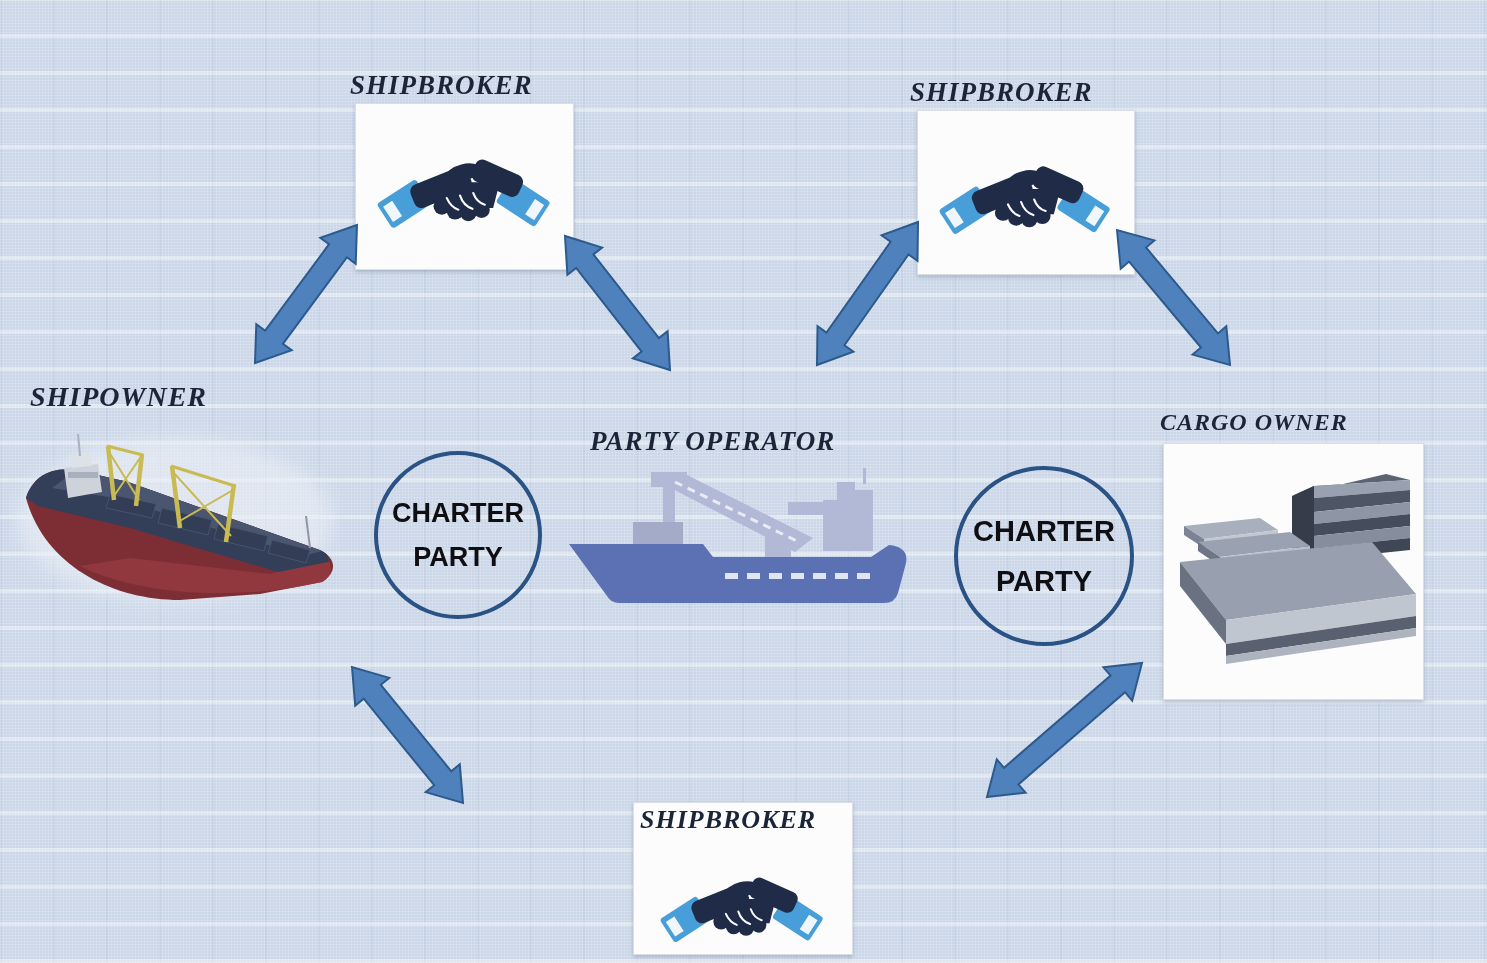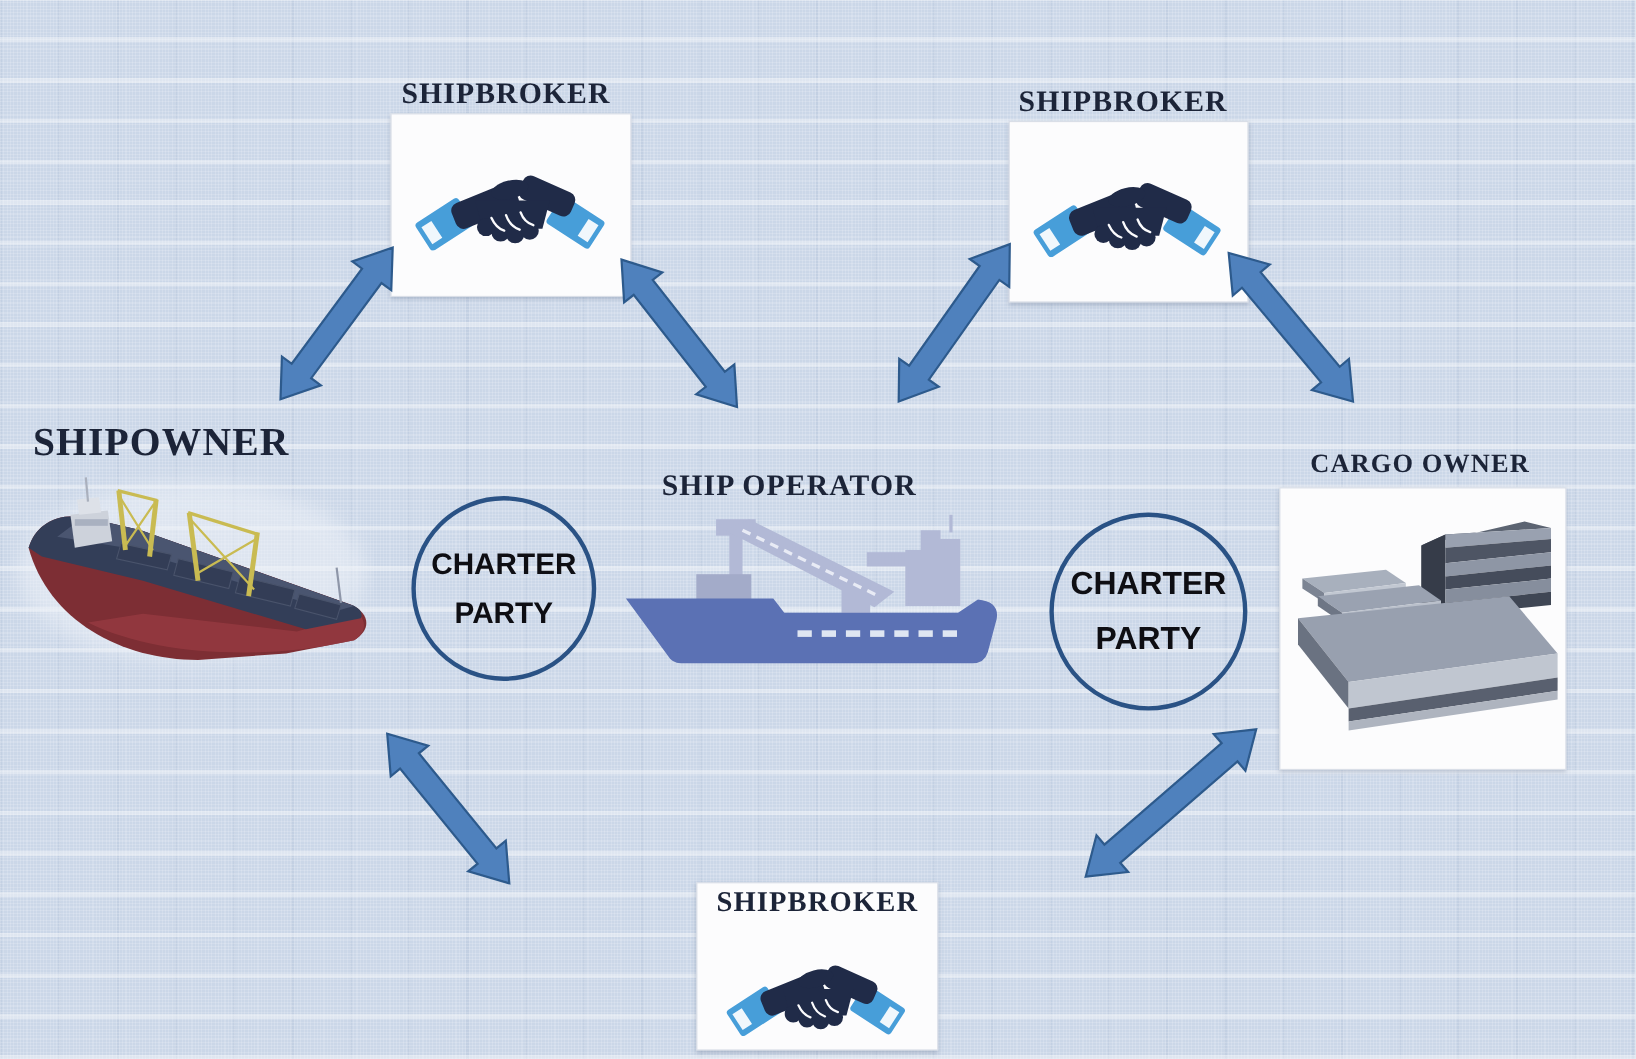--- a/index.html
+++ b/index.html
@@ -13,24 +13,24 @@
       repeating-linear-gradient(90deg, rgba(255,255,255,.16) 0 1px, rgba(255,255,255,0) 1px 3px),
       repeating-linear-gradient(0deg, rgba(255,255,255,.16) 0 1px, rgba(255,255,255,0) 1px 3px),
       repeating-linear-gradient(90deg, rgba(173,189,213,.28) 0 2px, rgba(173,189,213,0) 2px 53px);
     font-family:"Liberation Sans","DejaVu Sans",sans-serif;
   }
   .node-label{
     position:absolute;
     font-family:"Liberation Serif","DejaVu Serif",serif;
     font-weight:700;
     color:#1c2438;
-    text-align:center;
     letter-spacing:1px;
     white-space:nowrap;
     z-index:12;
+    font-style:italic;
   }
   .white-box{
     position:absolute;
     background:#fcfcfd;
     border:1px solid rgba(188,197,213,.55);
     box-shadow:0 2px 4px rgba(108,120,146,.38);
     z-index:8;
     display:flex;
     flex-direction:column;
     align-items:center;
@@ -87,23 +87,23 @@
     </symbol>
   </defs>
 </svg>
 
 <div class="canvas">
 
   <div class="node-label" style="left:350px;top:70px;width:220px;font-size:27px;">SHIPBROKER</div>
 
   <div class="node-label" style="left:910px;top:77px;width:222px;font-size:27px;">SHIPBROKER</div>
 
-  <div class="node-label" style="left:30px;top:381px;width:230px;font-size:36px;">SHIPOWNER</div>
-
-  <div class="node-label" style="left:590px;top:426px;width:255px;font-size:27px;">SHIP OPERATOR</div>
+  <div class="node-label" style="left:30px;top:381px;width:230px;font-size:28px;">SHIPOWNER</div>
+
+  <div class="node-label" style="left:590px;top:426px;width:255px;font-size:27px;">PARTY OPERATOR</div>
 
   <div class="node-label" style="left:1160px;top:409px;width:262px;font-size:24px;">CARGO OWNER</div>
 
   <div class="node-label" style="left:640px;top:805px;width:206px;font-size:26px;z-index:14;">SHIPBROKER</div>
 
   <div class="white-box" style="left:355px;top:103px;width:217px;height:165px;">
     <svg width="182" height="83" viewBox="0 0 220 100">
       <use href="#handshake"></use>
     </svg>
   </div>

